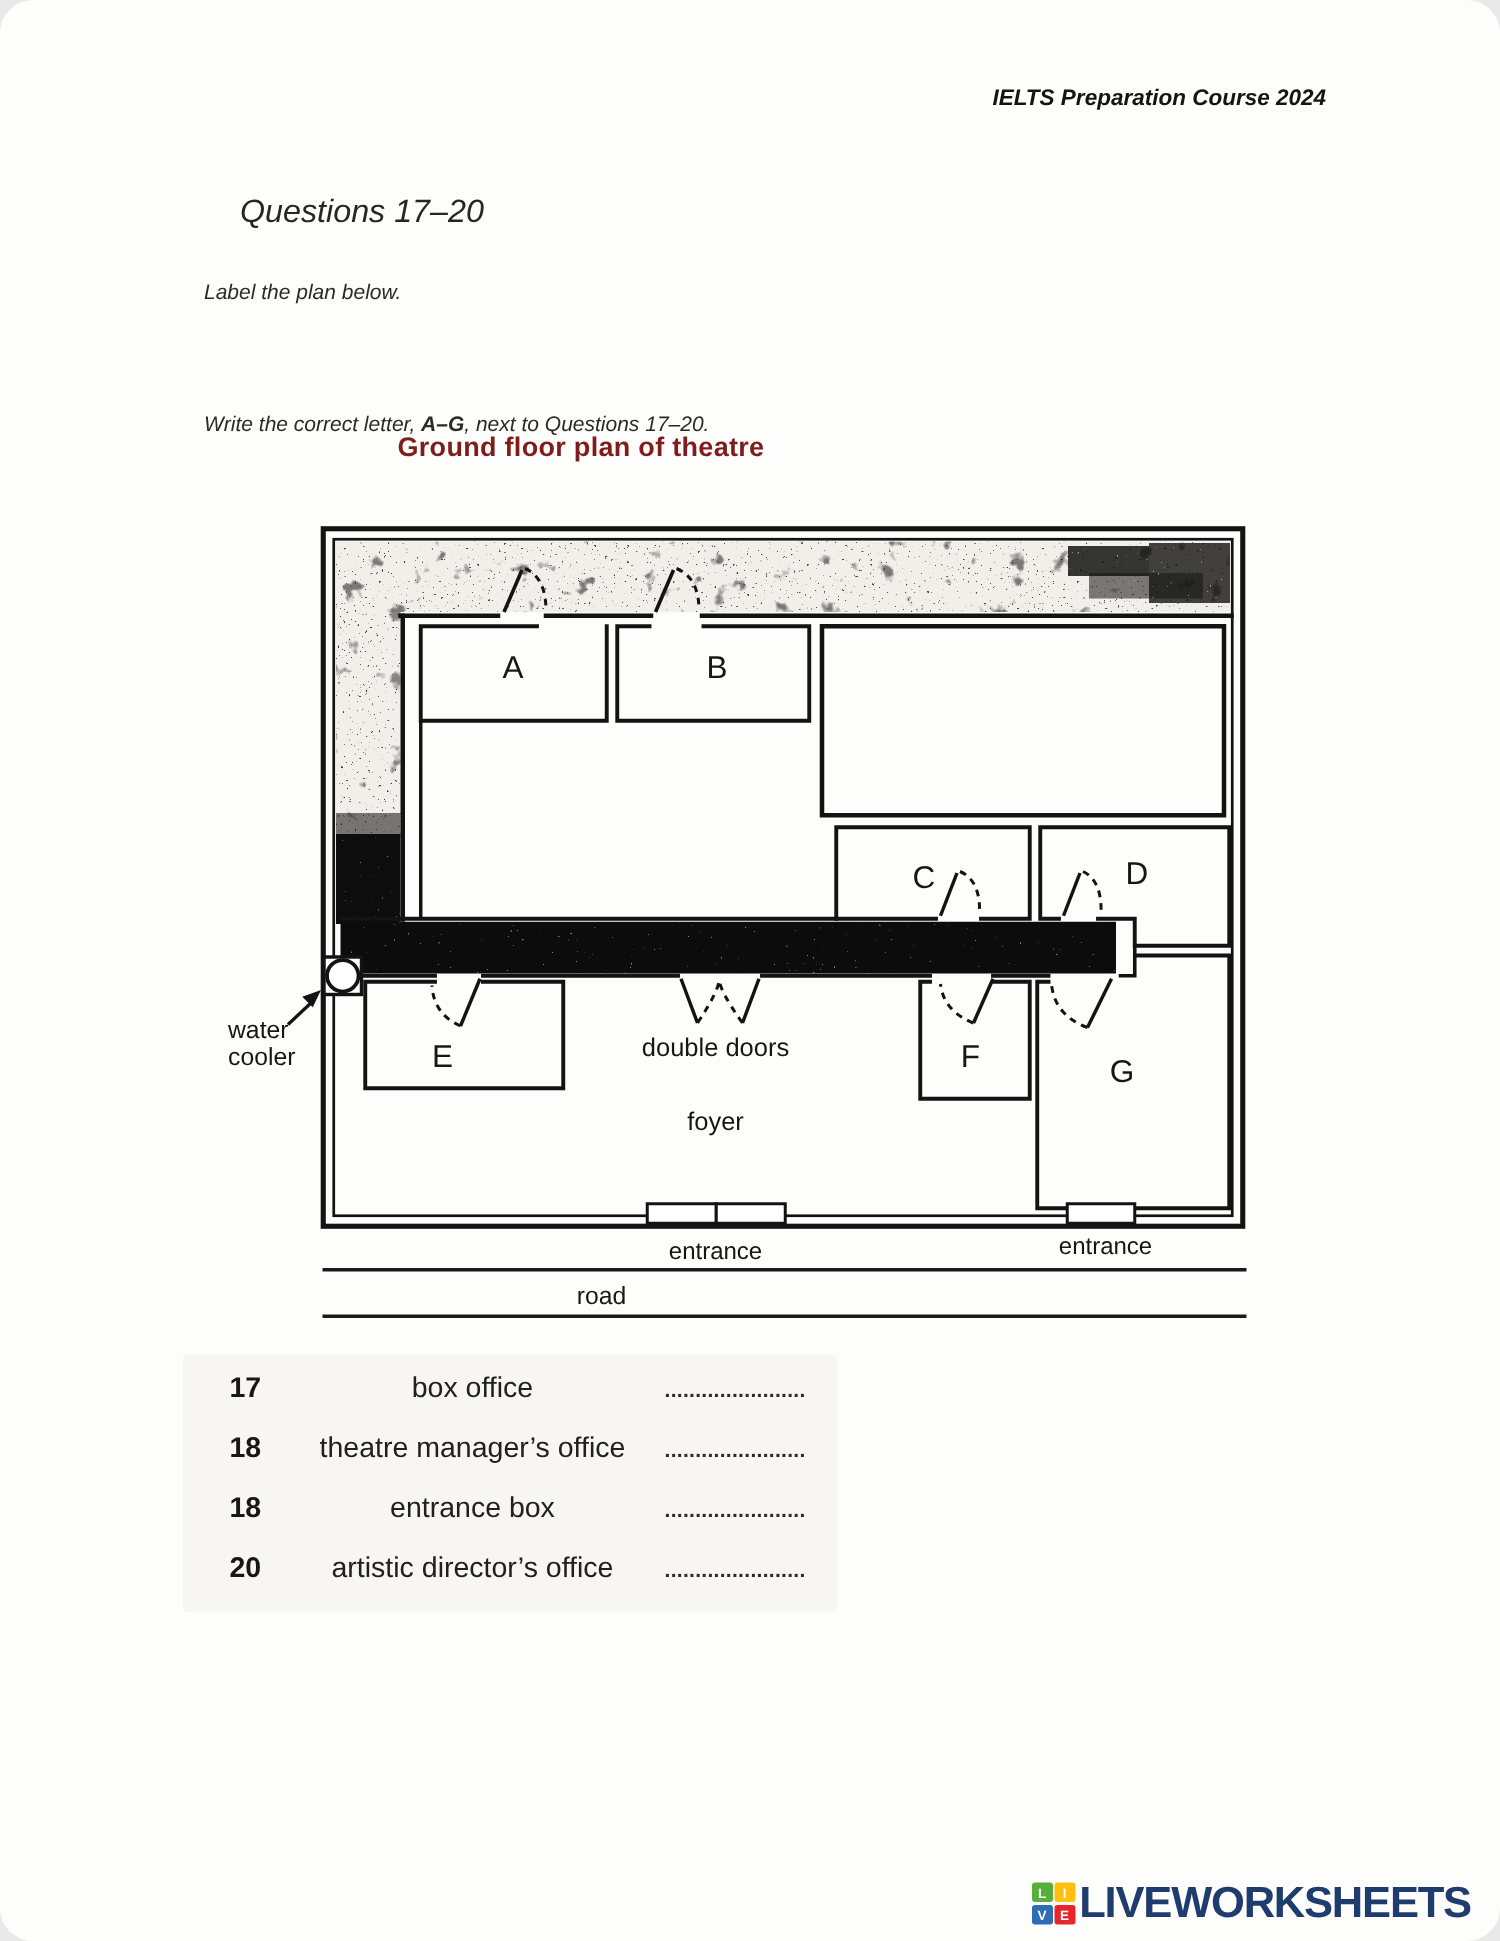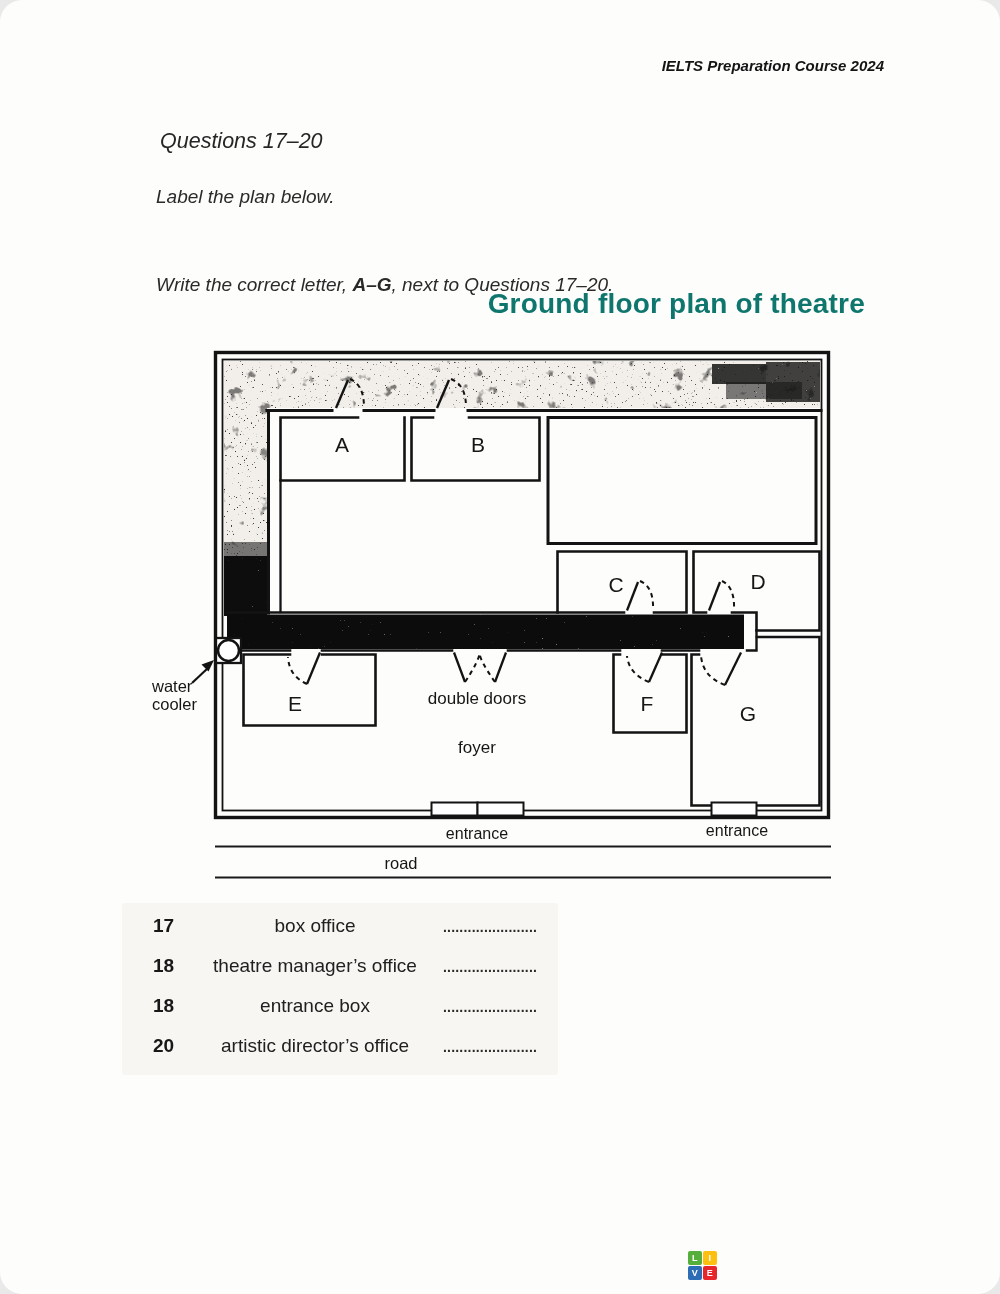--- a/index.html
+++ b/index.html
@@ -1,23 +1,23 @@
 <!DOCTYPE html>
 <html><head>
 <meta charset="utf-8">
 <style>
   html,body{margin:0;padding:0;background:#e9e9e9;}
   .page{position:relative;width:1000px;height:1294px;background:#fdfdfc;margin:0 auto;
         font-family:"Liberation Sans",sans-serif;color:#1d1d1d;overflow:hidden;border-radius:22px;}
   .course{position:absolute;top:57px;right:116px;font-size:15px;font-style:italic;font-weight:600;color:#141414;}
   .qrange{position:absolute;top:129px;left:140px;font-size:21.5px;font-style:italic;color:#262626;margin-left:20px;}
-  .instr{position:absolute;left:156px;font-size:19px;font-style:italic;color:#2a2a2a;}
+  .instr{position:absolute;left:136px;font-size:14px;font-style:italic;color:#2a2a2a;}
   .instr .b{font-weight:bold;}
-  .plan-title{position:absolute;top:288px;left:265px;width:600px;text-align:right;
-              font-size:28px;font-weight:bold;color:#0f766e;letter-spacing:0.2px;}
+  .plan-title{position:absolute;top:288px;left:265px;width:600px;text-align:left;
+              font-size:18px;font-weight:bold;color:#7f1d1d;letter-spacing:0.2px;}
   svg text{font-family:"Liberation Sans",sans-serif;fill:#161616;}
   .qband{position:absolute;left:122px;top:903px;width:436px;height:172px;background:#f7f6f3;border-radius:3px;}
   .questions{position:absolute;left:140px;top:915px;width:420px;}
   .qrow{position:absolute;left:0;height:28px;font-size:19px;white-space:nowrap;text-align:center;}
   .qnum{display:inline-block;width:47px;font-weight:bold;color:#171717;}
   .qtxt{display:inline-block;width:256px;color:#202020;}
   .qdots{display:inline-block;font-size:14px;font-weight:bold;letter-spacing:0.2px;color:#2b2b2b;
          vertical-align:baseline;}
   .logo{position:absolute;left:688px;top:1251px;display:flex;align-items:center;}
   .tiles{display:grid;grid-template-columns:13.5px 13.5px;grid-template-rows:13.5px 13.5px;gap:1.5px;margin-right:3px;}
@@ -206,15 +206,16 @@
     </div>
   </div>
 
   <div class="logo">
     <div class="tiles">
       <div class="tile" style="background: rgb(86, 174, 59);">L</div>
       <div class="tile" style="background: rgb(253, 192, 16);">I</div>
       <div class="tile" style="background: rgb(45, 109, 181);">V</div>
       <div class="tile" style="background: rgb(232, 37, 43);">E</div>
     </div>
+    <div class="brand" style="color: rgb(30, 60, 110);">LIVEWORKSHEETS</div>
   </div>
 
 </div>
 
 </body></html>

